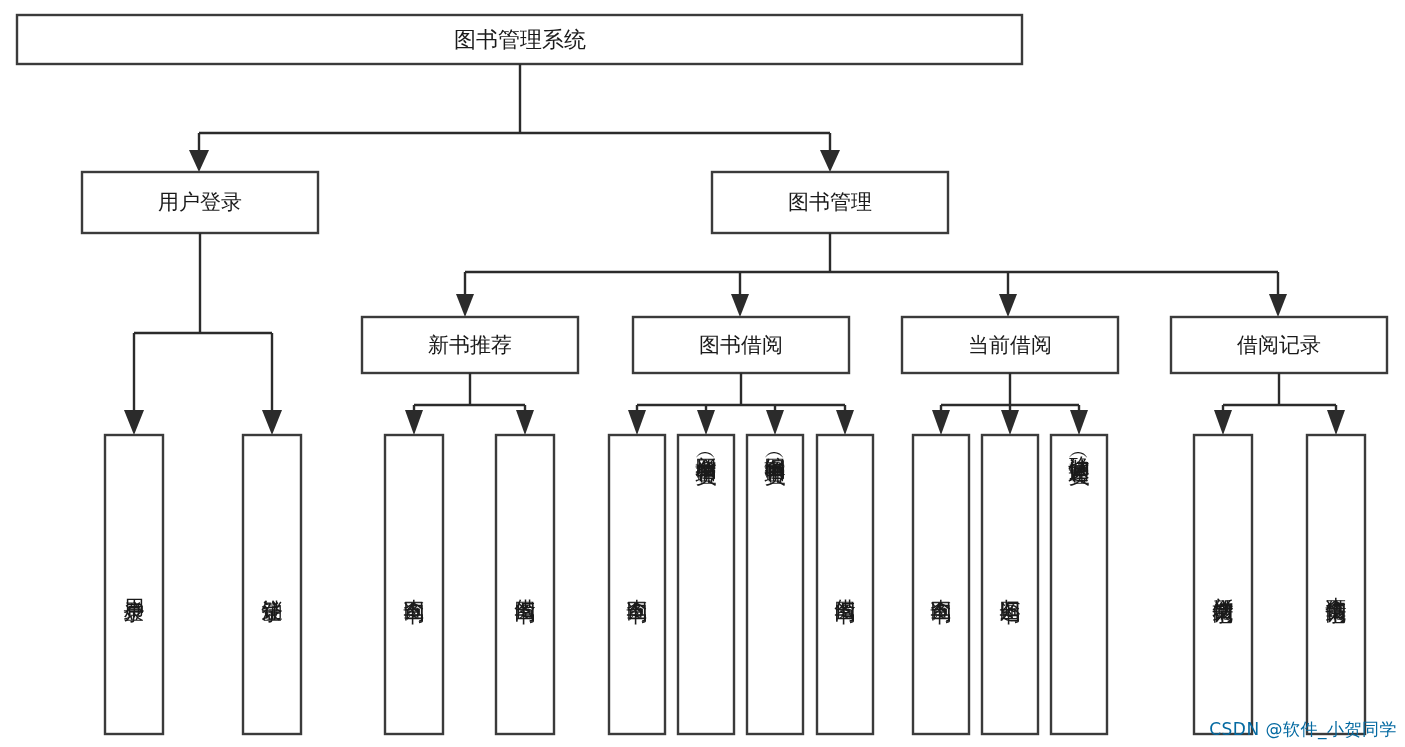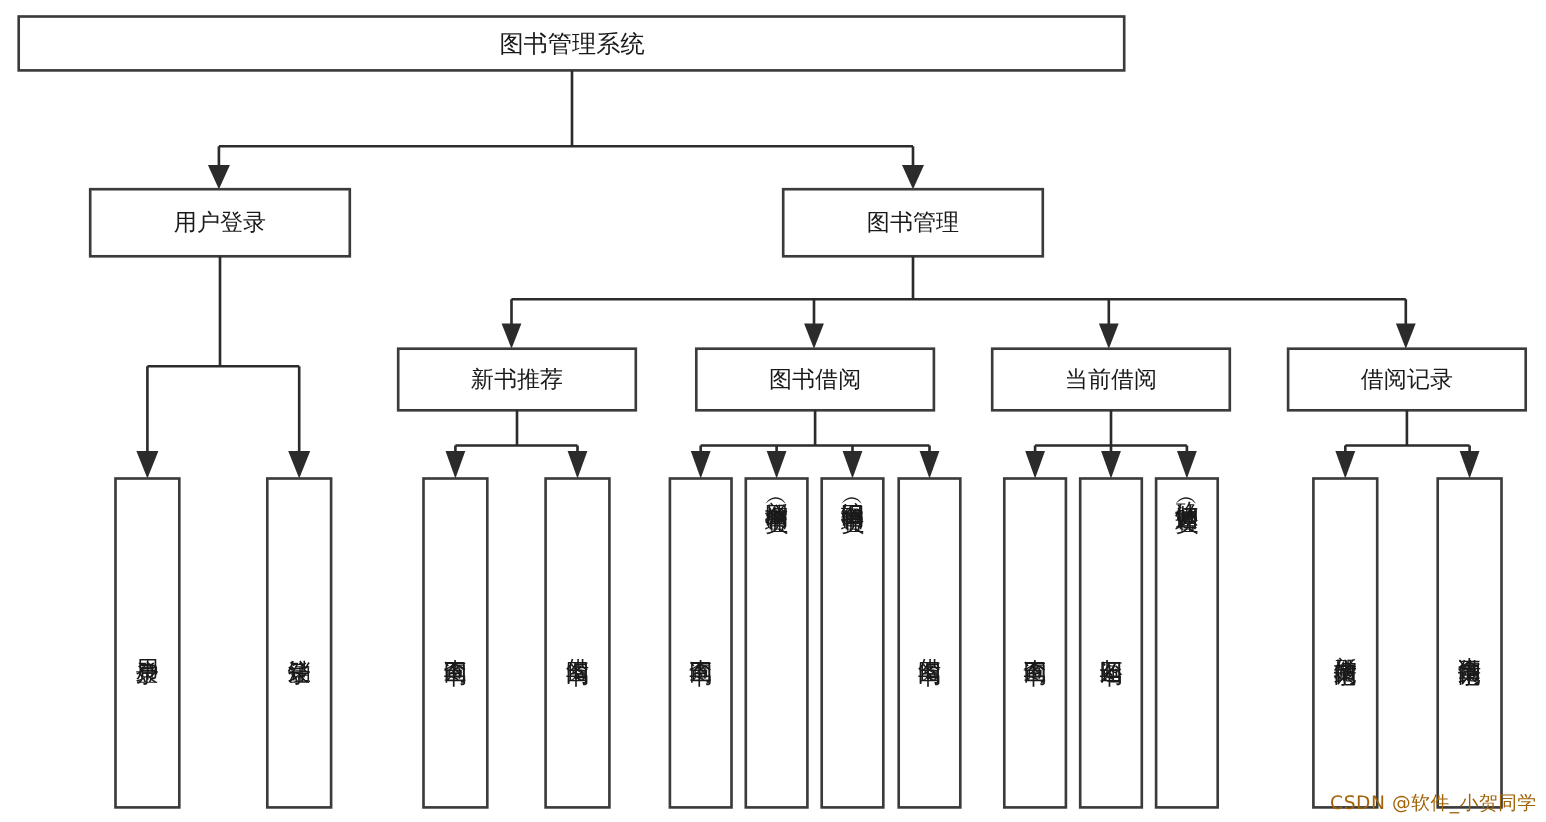--- a/index.html
+++ b/index.html
@@ -75,21 +75,21 @@
     color: #1a1a1a;
     letter-spacing: 1.5px;
     white-space: nowrap;
   }
   #watermark {
     position: absolute;
     right: 8px;
     bottom: 6px;
     font-family: "DejaVu Sans", "Liberation Sans", sans-serif;
     font-size: 17px;
-    color: #a16207;
+    color: #0369a1;
     letter-spacing: 0.5px;
     white-space: nowrap;
   }
 </style>
 </head>
 <body>
 
 <div id="diagram-root">
 
   <svg id="tree-svg" viewBox="0 0 1405 747">

